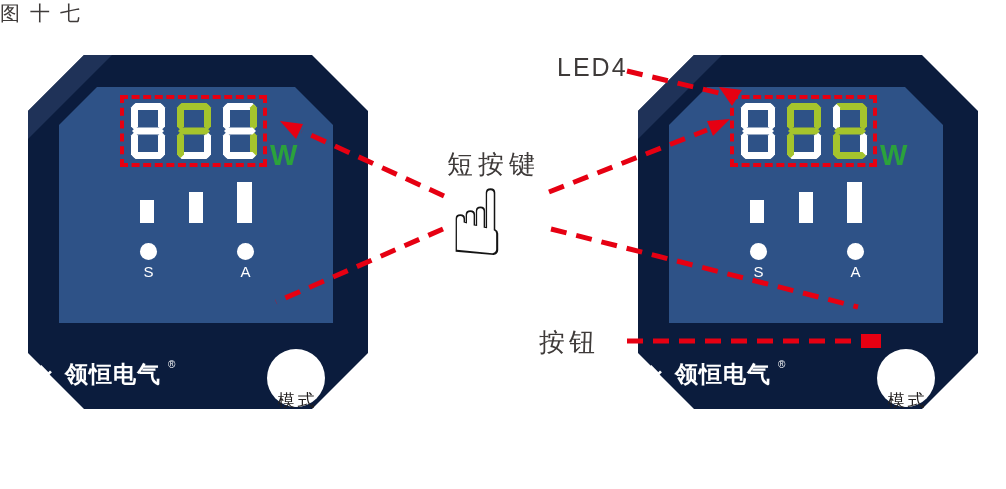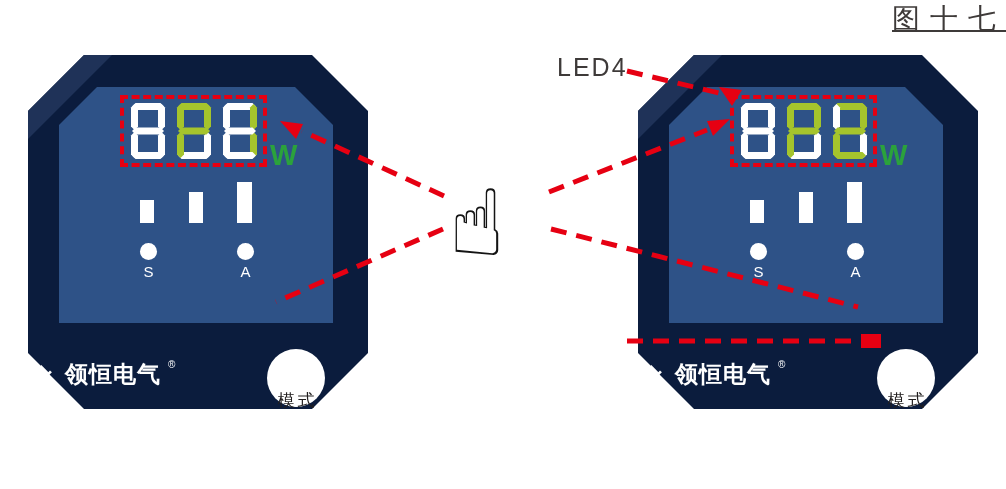--- a/index.html
+++ b/index.html
@@ -35,21 +35,21 @@
   .brand{position:absolute; left:0; width:100%; top:302px; display:flex; align-items:center; justify-content:flex-start; gap:7px;}
   .brand svg{display:block;}
   .brand-text{color:var(--white); font-size:23px; font-weight:bold; letter-spacing:1px;}
   .reg{color:var(--white); font-size:10px; align-self:flex-start; margin-top:2px;}
 
   
   .callout{position:absolute; color:var(--ink);}
   .led4{left:533px; top:53px; font-size:25px; letter-spacing:2px;margin-left:24px;}
   .short-press{left:447px; top:147px; font-size:26px; letter-spacing:5px;}
   .btn-label{left:539px; top:325px; font-size:26px; letter-spacing:4px;}
-  .caption{left:0; top:442px; width:100%; text-align:right; font-size:28px; letter-spacing:10px; color:var(--ink);text-decoration:underline;}
+  .caption{left:0; top:442px; width:100%; text-align:left; font-size:20px; letter-spacing:10px; color:var(--ink);}
   .hand{position:absolute; left:449px; top:178px; font-size:92px; line-height:1; color:#141414;
     font-family:"DejaVu Sans", sans-serif; z-index:4;}
   .overlay{position:absolute; inset:0; z-index:5; pointer-events:none;}
   .overlay line{stroke:var(--red); stroke-width:5; stroke-dasharray:16 10;}
   .overlay polygon,.overlay rect{fill:var(--red);}
 </style>
 </head>
 <body>
 
 <div class="stage">
@@ -174,20 +174,22 @@
           <path d="M30 25 h-13 v-8"></path>
             <path d="M15 30 v-13 h8"></path>
         </g>
       </svg>
       <span class="brand-text">领恒电气</span>
       <span class="reg">®</span>
     </div>
   </div>
 
   <div class="callout led4">LED4</div>
+  <div class="callout short-press">短按键</div>
+  <div class="callout btn-label">按钮</div>
   <div class="caption">图十七</div>
   <div class="hand">☝</div>
 
   <svg class="overlay" width="1006" height="489" viewBox="0 0 1006 489">
     <line x1="627" y1="71" x2="719" y2="93"></line>
     <polygon points="719,87 742,90 732,106"></polygon>
     <line x1="444" y1="196" x2="302" y2="131"></line>
     <polygon points="280,121 303,124 296,139"></polygon>
     <line x1="549" y1="192" x2="707" y2="130"></line>
     <polygon points="730,119 707,121 713,136"></polygon>

